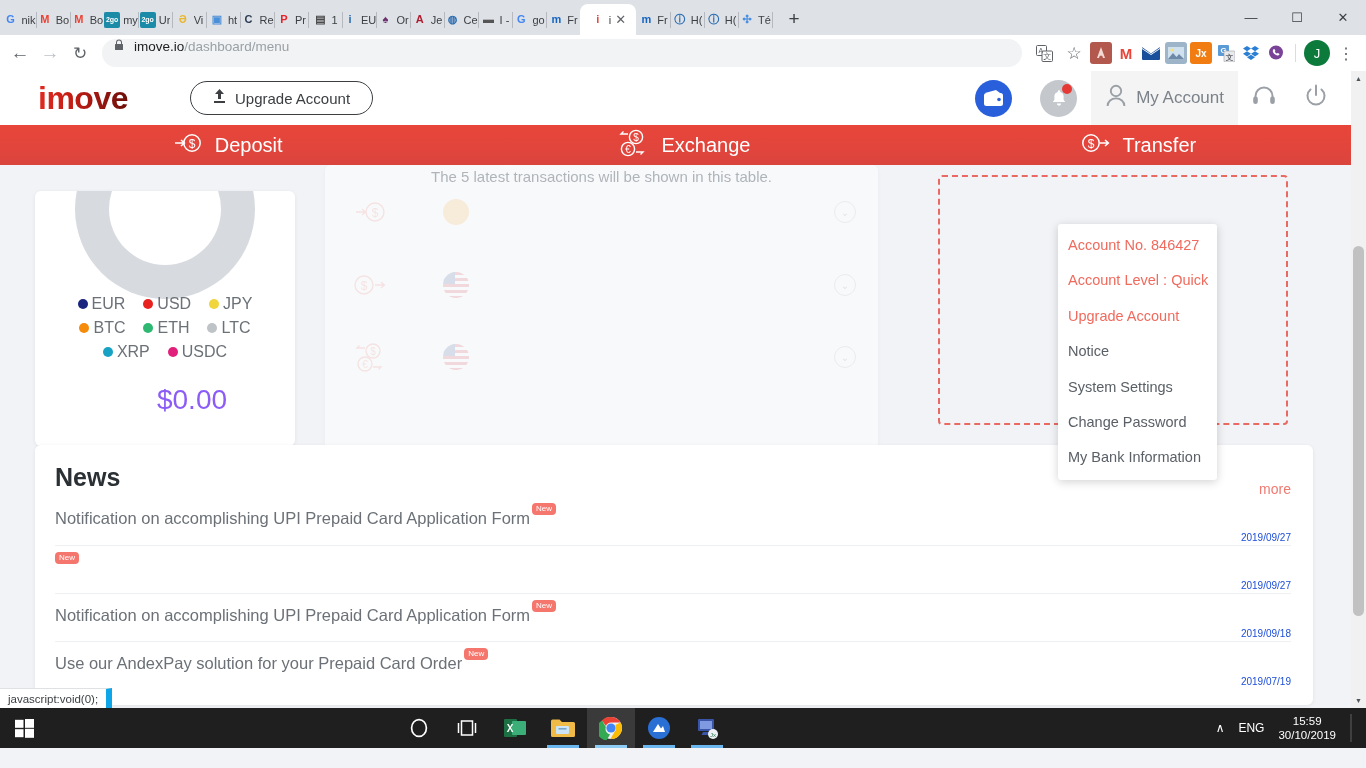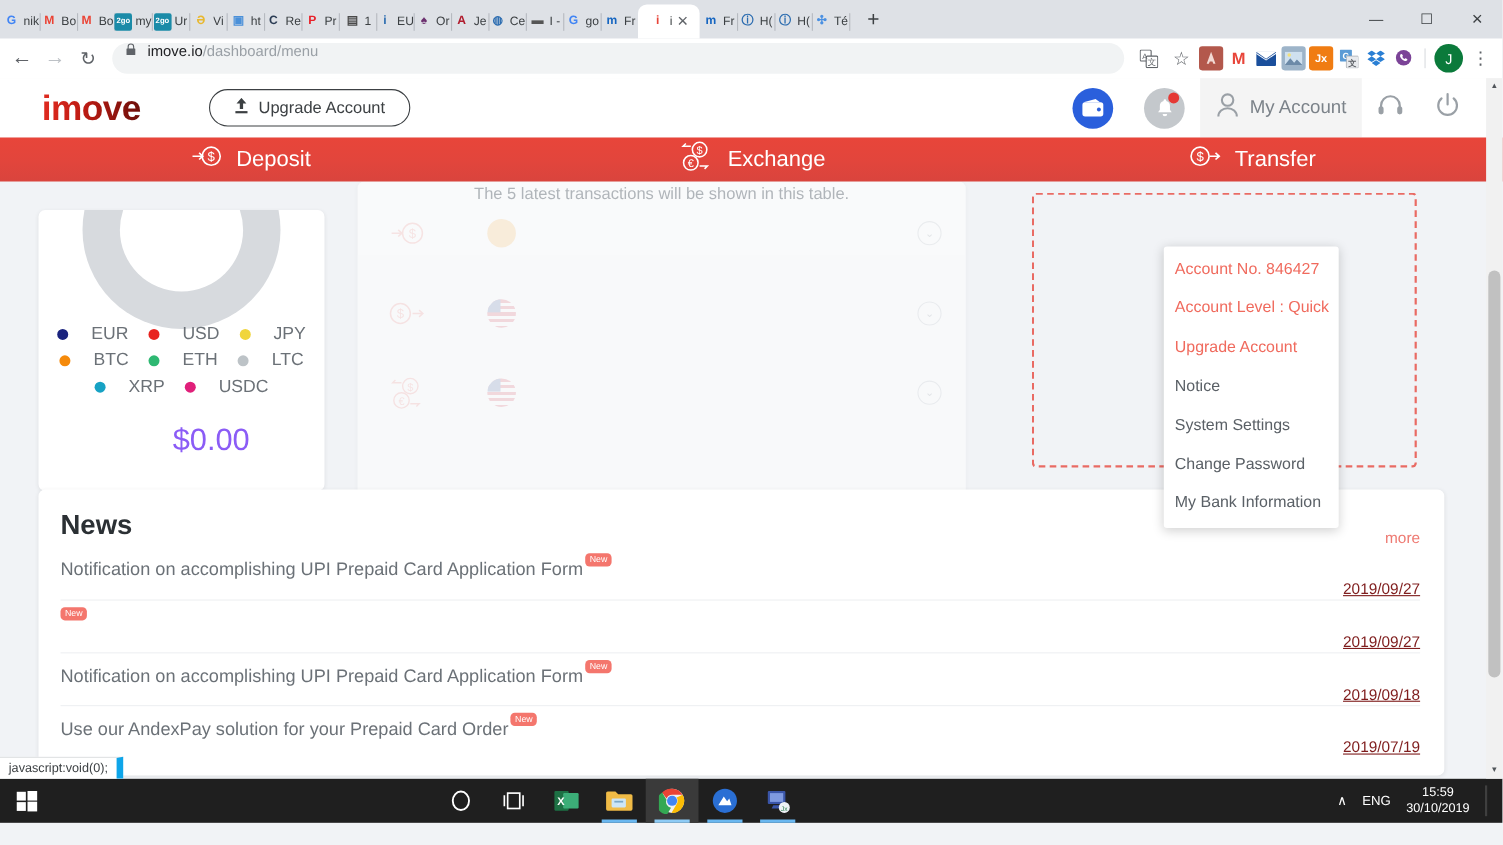--- a/index.html
+++ b/index.html
@@ -166,21 +166,21 @@
     content: ""; position: absolute; left: 50%; top: 50%;
     transform: translate(-50%,-50%);
     width: 112px; height: 112px; border-radius: 50%; background: #fff;
   }
   #legend {
     position: absolute; top: 104px; left: 0; right: 0;
     display: flex; flex-wrap: wrap; justify-content: center;
     gap: 6px 18px; padding: 0 14px;
   }
   .legend-item {
-    display: flex; align-items: center; gap: 21px;
+    display: flex; align-items: center; gap: 4px;
     font-size: 16px; color: #6b7177;
   }
   .legend-dot { width: 10px; height: 10px; border-radius: 50%; flex: 0 0 10px; }
   #balance-amount {
     position: absolute; top: 193px; left: 12px; right: 0; text-align: center;
     font-size: 28px; color: #8b5cf6; font-weight: normal; margin-left: 42px;
   }
 
   #tx-card {
     position: absolute; left: 325px; top: 0px; width: 553px; height: 400px;
@@ -236,21 +236,21 @@
   .news-row:first-of-type { border-top: none; }
   .news-text {
     font-size: 16.5px; color: #6b7177; display: inline-flex;
     align-items: flex-start; gap: 2px;
   }
   .new-badge {
     background: #f4766d; color: #fff; font-size: 8px; border-radius: 4px;
     padding: 2px 4px; line-height: 1; position: relative; top: -6px;
   }
   .news-date {
-    font-size: 14px; color: #7f1d1d; align-self: flex-end; margin-bottom: -4px; text-decoration: underline;
+    font-size: 10px; color: #1d4ed8; align-self: flex-end; margin-bottom: -4px;
   }
 
   
   #account-dropdown {
     position: absolute; left: 1058px; top: 59px; width: 159px;
     background: #fff; border-radius: 3px;
     box-shadow: 0 2px 10px rgba(0,0,0,.18); z-index: 10; padding: 4px 0;
   }
   .dd-item {
     padding: 9px 10px; font-size: 14.5px; color: #5a6066;

